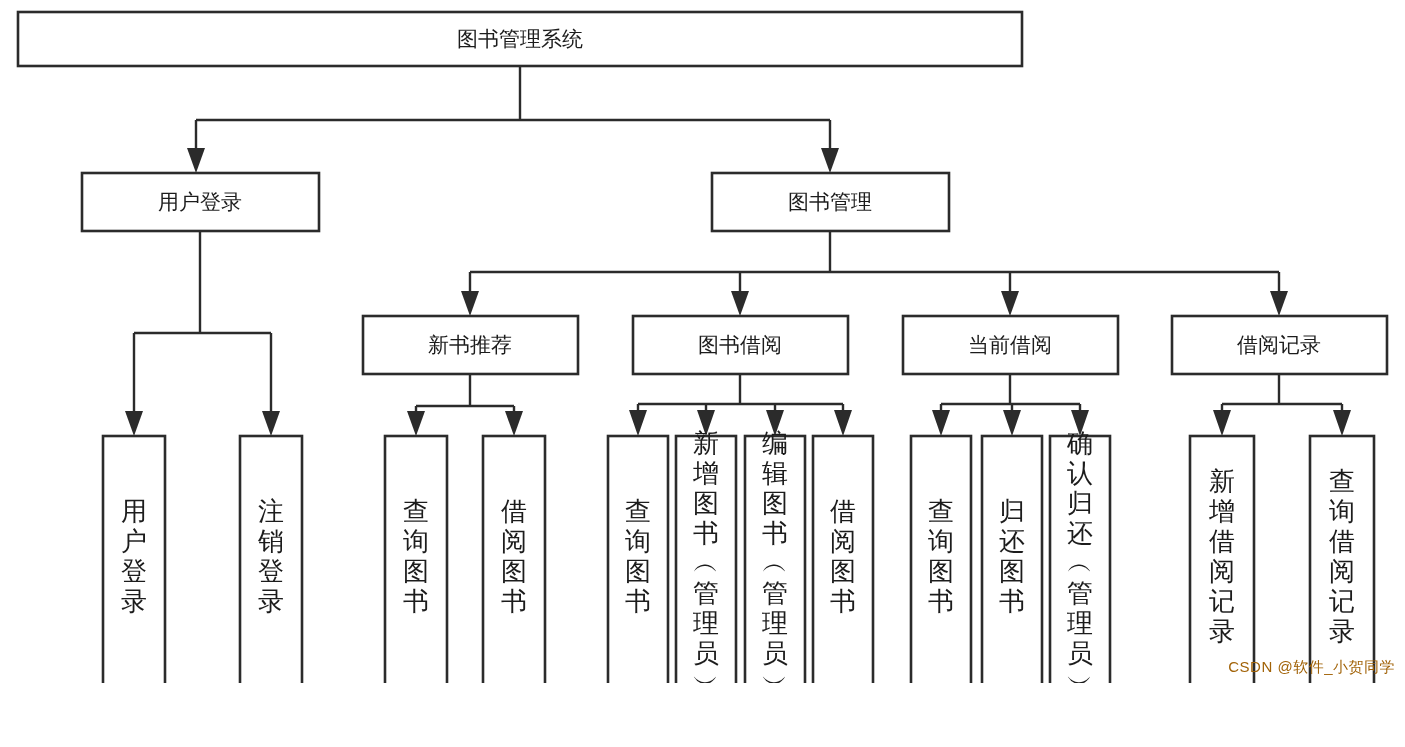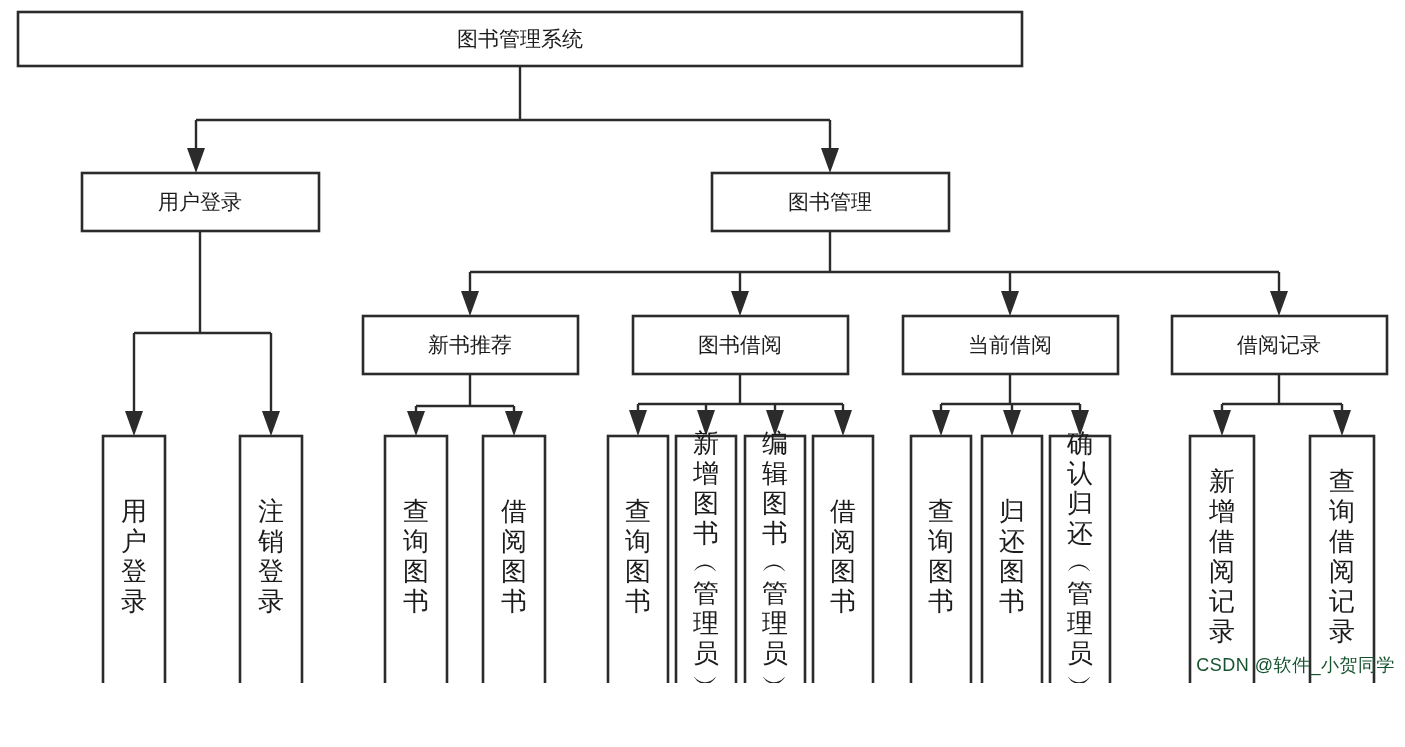--- a/index.html
+++ b/index.html
@@ -52,22 +52,22 @@
     font-family: "Liberation Sans", "DejaVu Sans", sans-serif;
     fill: #1c1c1c;
     font-size: 26px;
     text-anchor: middle;
   }
   .watermark {
     position: absolute;
     right: 10px;
     bottom: 6px;
     font-family: "Liberation Sans", "DejaVu Sans", sans-serif;
-    font-size: 18px;
-    color: #14532d;
+    font-size: 15px;
+    color: #a16207;
     letter-spacing: 0.5px;
     white-space: nowrap;
     user-select: none;
   }
 </style>
 </head>
 <body>
 
 <div id="diagram-root">
 

